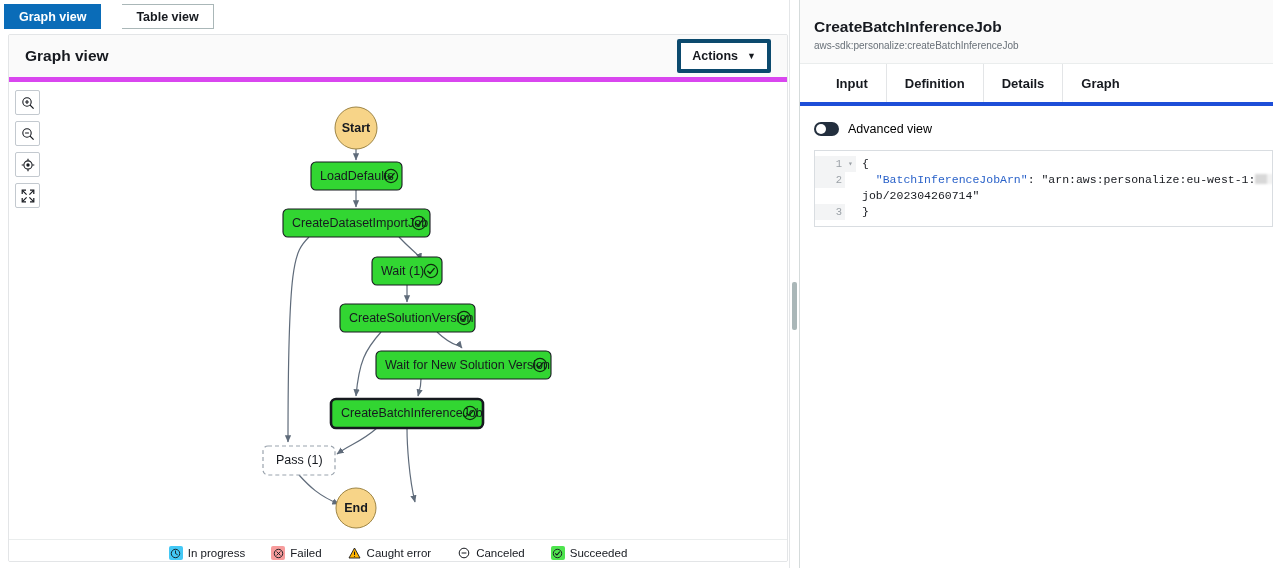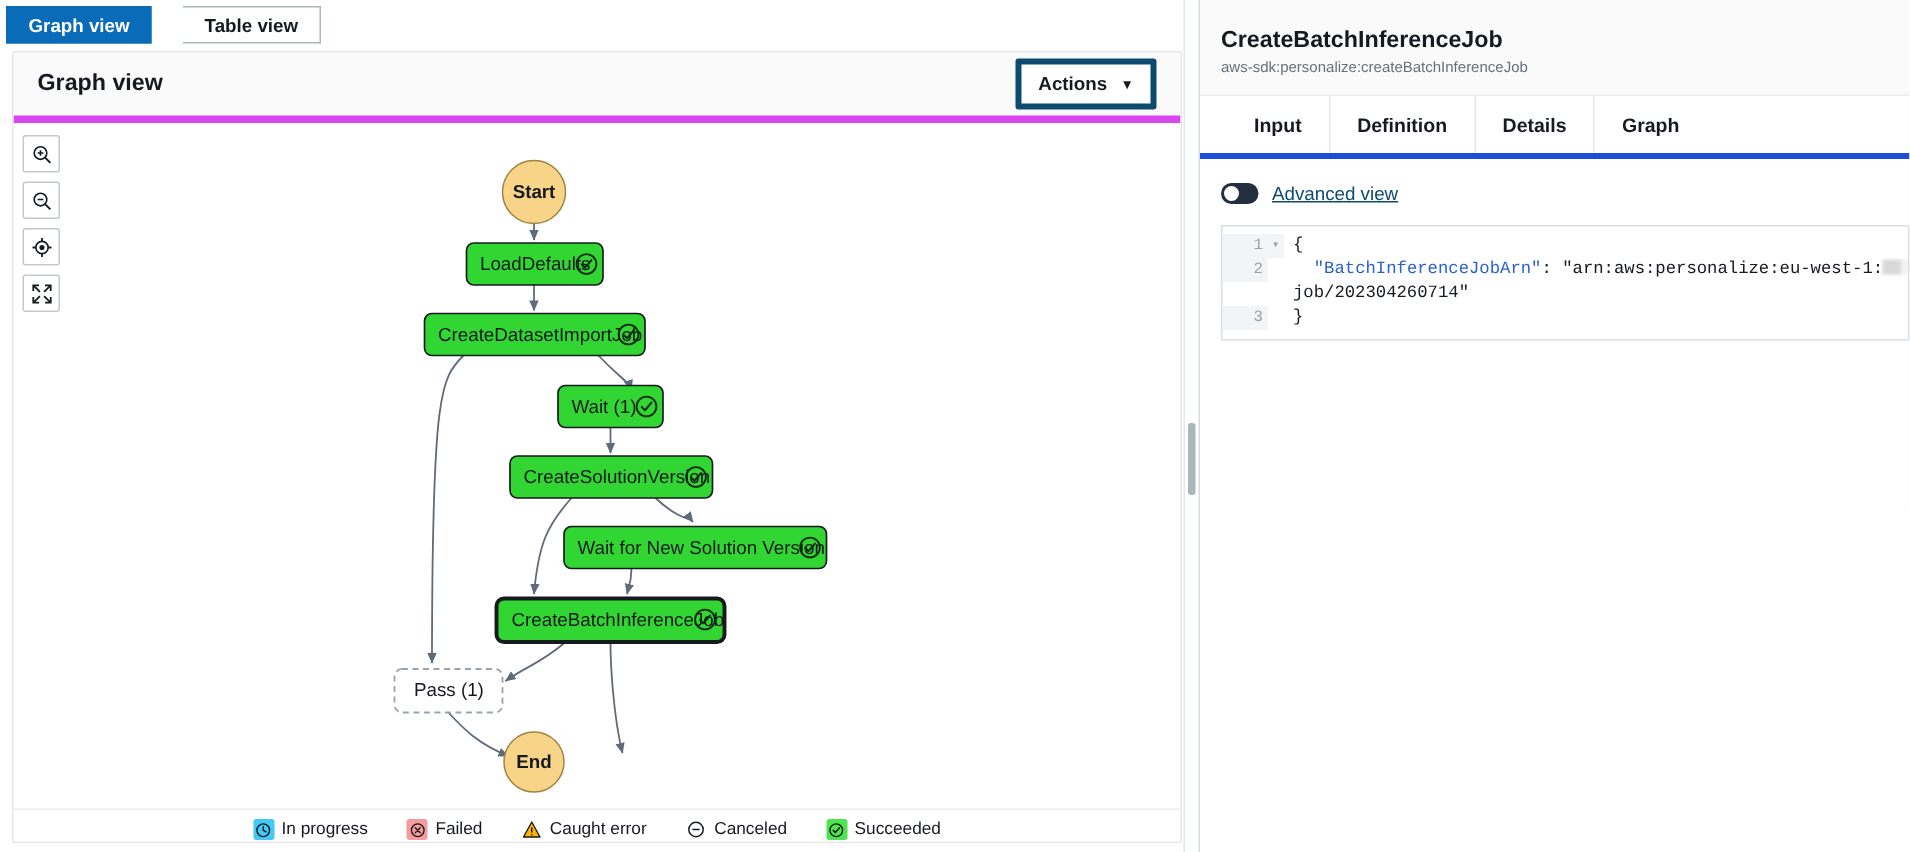--- a/index.html
+++ b/index.html
@@ -262,21 +262,21 @@
     flex: 0 0 auto;
     cursor: pointer;
   }
   .toggle .knob {
     position: absolute;
     left: 2px; top: 2px;
     width: 10px; height: 10px;
     border-radius: 50%;
     background: #ffffff;
   }
-  .toggle-label { font-size: 12.5px; color: #0c4a6e; text-decoration: underline; }
+  .toggle-label { font-size: 12.5px; color: #000000; }
 
   .code-box {
     border: 1px solid #d9dde1;
     background: #ffffff;
     width: 459px;
     box-sizing: border-box;
     overflow: hidden;
     font-family: "Liberation Mono", monospace;
     font-size: 11.5px;
   }

